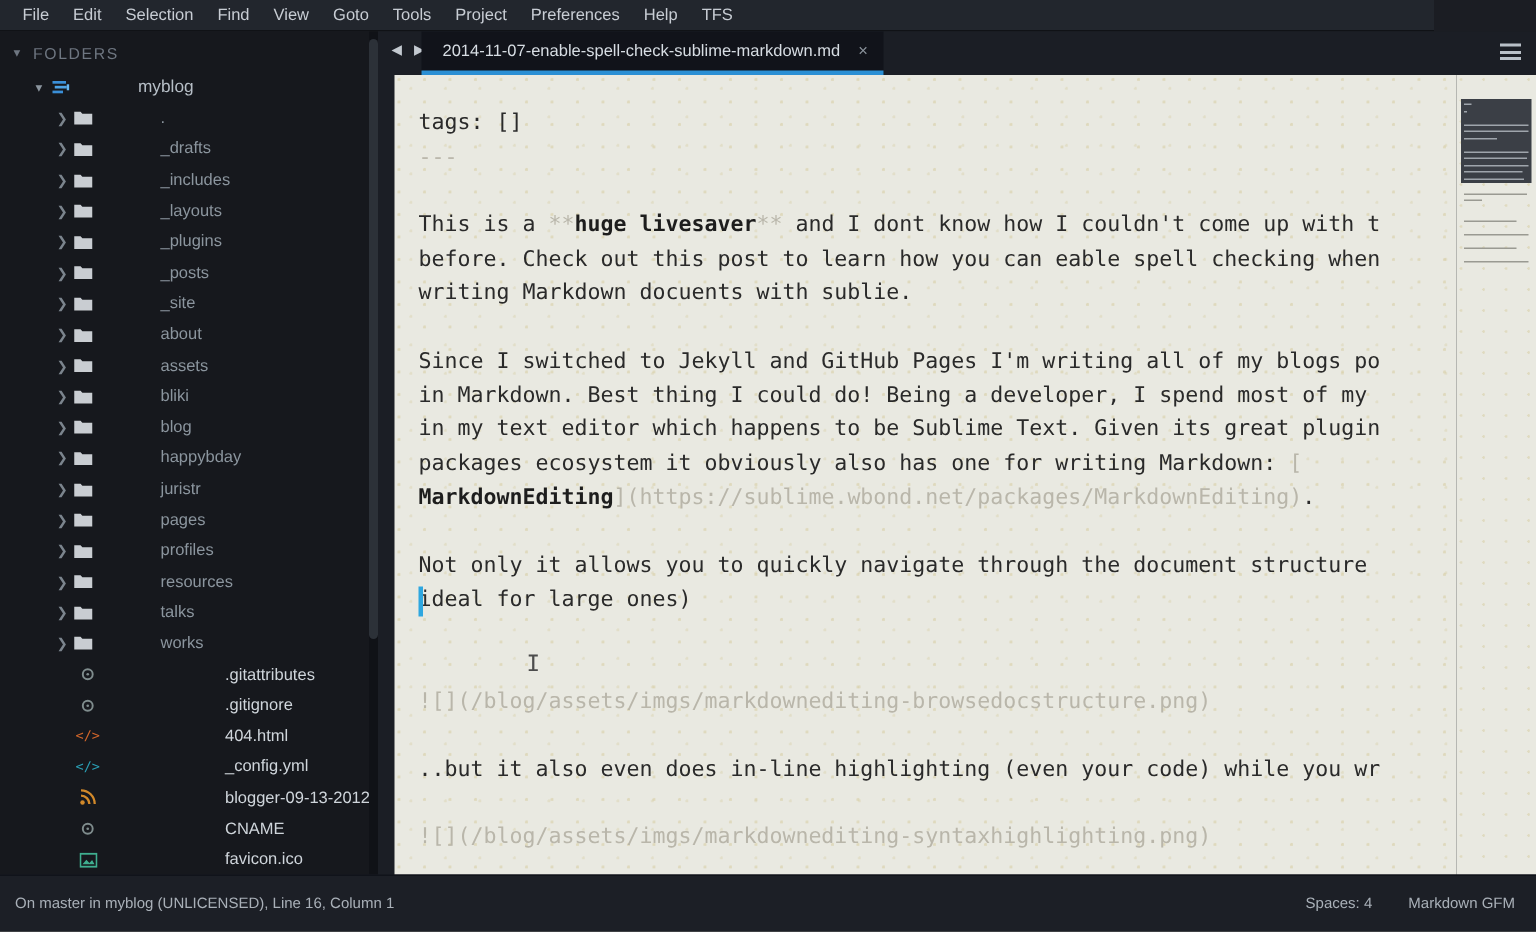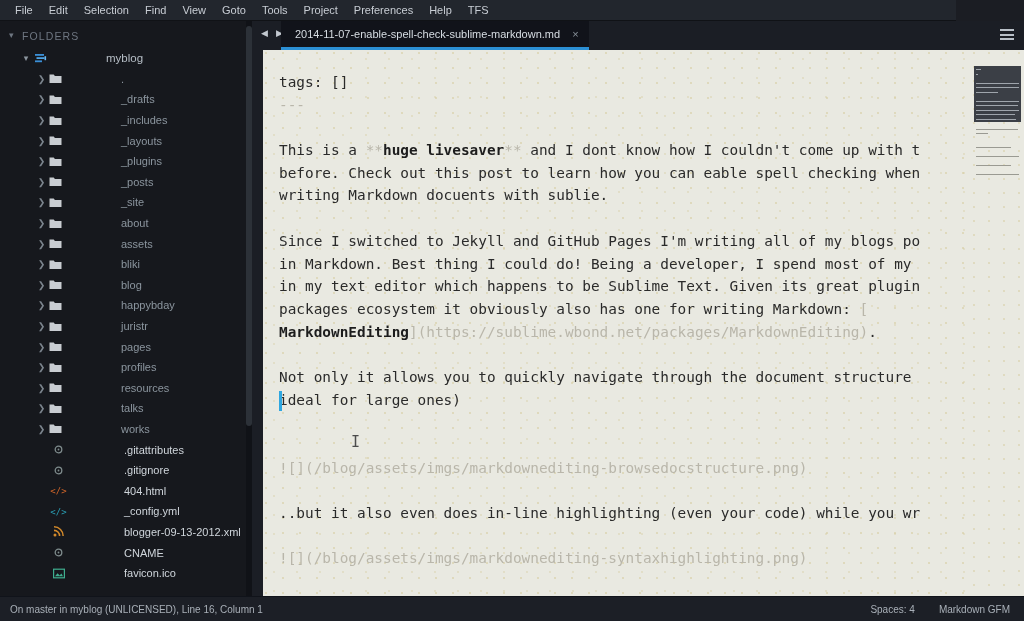--- a/index.html
+++ b/index.html
@@ -32,28 +32,28 @@
     font-size:10.5px; color:#6e7681; letter-spacing:1.1px;
     padding:9px 0 6px 22px; position:relative;
   }
   .tree-row {
     display:flex; align-items:center; height:20.6px;
     font-size:11px; color:#8b959e; white-space:nowrap;
     padding-left:0; cursor:default;
   }
   .tw-1 { padding-left:20px; }
   .tw-2 { padding-left:36px; }
-  .tw-3 { padding-left:50px; }
+  .tw-3 { padding-left:50px;gap:40px; }
   .arrow {
     display:inline-block; width:11px; font-size:9px; color:#7b848d;
     flex:0 0 auto; text-align:center;
   }
   .caret-down { display:inline-block; width:12px; font-size:9px; color:#8b959e; text-align:center; }
   .ficon { display:inline-block; width:17px; flex:0 0 auto; text-align:center; line-height:0; }
-  .lbl { margin-left:17px;padding-left:40px; }
+  .lbl { margin-left:3px;padding-left:40px; }
   .root-label { color:#b6bec6; font-size:11.5px; }
 
   
   .sb-scroll-track {
     position:absolute; top:21px; left:246px; width:6px; height:577px;
     background:#101217;
   }
   .sb-scroll-thumb {
     position:absolute; top:26px; left:246px; width:6px; height:400px;
     background:#2c3138; border-radius:3px;
@@ -129,21 +129,21 @@
   }
   .mm-line { position:absolute; height:1.4px; background:#9a9a92; }
   .mm-view {
     position:absolute; left:3px; top:16px; width:47px; height:56px;
     background:#3b3f46;
   }
   .mm-view .mm-line { background:#9fa5ac; }
 
   
   .statusbar {
-    position:absolute; bottom:0; left:0; width:1024px; height:25px;
+    position:absolute; bottom:0; left:0; width:1024px; height:38px;
     background:#1c1f26; border-top:1px solid #10131a;
     display:flex; align-items:center;
   }
   .status-left { font-size:10px; color:#a9b0b8; padding-left:10px; }
   .status-right {
     margin-left:auto; display:flex; gap:24px; padding-right:14px;
     font-size:10px; color:#a9b0b8;
   }
 </style>
 </head>

